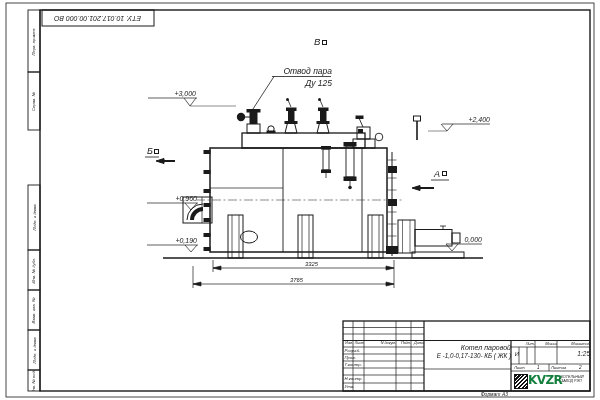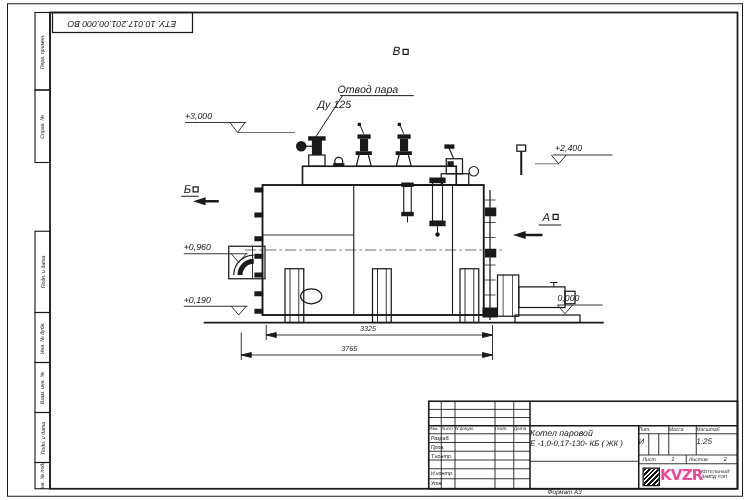--- a/index.html
+++ b/index.html
@@ -1,29 +1,29 @@
 <!DOCTYPE html>
 <html><head>
 <meta charset="utf-8">
 <style>
   html,body{margin:0;padding:0;background:#fff;}
   #sheet{position:relative;width:600px;height:400px;background:#fff;overflow:hidden;
          font-family:"Liberation Sans",sans-serif;color:#1a1a1a;}
   #linework{position:absolute;left:0;top:0;}
   .t{position:absolute;font-style:italic;line-height:1;white-space:nowrap;color:#1a1a1a;}
-  .c{text-align:left;}
+  .c{text-align:right;}
   .marginbox{position:absolute;left:28px;width:12px;display:flex;align-items:center;
              justify-content:center;overflow:hidden;}
   .marginbox span{transform:rotate(-90deg);font-size:4.2px;font-style:italic;white-space:nowrap;}
   .rot180{transform:rotate(180deg);display:inline-block;}
   .sq{display:inline-block;width:3px;height:3px;border:0.6px solid #1a1a1a;margin-left:1.5px;margin-bottom:0.5px;}
   .hatch{position:absolute;left:514px;top:373.5px;width:12px;height:13px;border:0.6px solid #111;
          background:repeating-linear-gradient(135deg,#111 0 1.6px,#fff 1.6px 2.7px);}
   .logo{position:absolute;left:528px;top:372.5px;font-size:12px;font-weight:800;
-        font-family:"DejaVu Sans",sans-serif;letter-spacing:-0.6px;color:#ec4899;font-style:normal;}
+        font-family:"DejaVu Sans",sans-serif;letter-spacing:-0.6px;color:#15803d;font-style:normal;}
   .logosub{position:absolute;left:561px;top:375px;font-size:3.6px;line-height:1.25;font-style:italic;}
 </style>
 </head>
 <body>
 
 <div id="sheet">
 
 <svg id="linework" width="600" height="400" viewBox="0 0 600 400">
 
   <g stroke="#1a1a1a" fill="none">
@@ -247,21 +247,21 @@
       <span>Взам. инв. №</span>
     </div>
 <div class="marginbox" style="top:330px;height:40px;">
       <span>Подп. и дата</span>
     </div>
 <div class="marginbox" style="top:370px;height:21px;">
       <span>Инв. № подл.</span>
     </div>
 
 <div class="t c" style="left:270px;top:67px;width:62px;font-size:8.5px;">Отвод пара</div>
-<div class="t c" style="left:254px;top:78.5px;width:62px;font-size:8.5px;">Ду 125</div>
+<div class="t c" style="left:270px;top:78.5px;width:62px;font-size:8.5px;">Ду 125</div>
 
 <div class="t" style="left:314px;top:37px;font-size:9.5px;"><span>В</span><span class="sq"></span></div>
 <div class="t" style="left:147px;top:147px;font-size:9px;"><span>Б</span><span class="sq"></span></div>
 <div class="t" style="left:434px;top:169.5px;font-size:9px;"><span>А</span><span class="sq"></span></div>
 
 <div class="t c" style="left:148px;top:89.5px;width:48px;font-size:7px;">+3,000</div>
 <div class="t c" style="left:444px;top:115.5px;width:46px;font-size:7px;">+2,400</div>
 <div class="t c" style="left:147px;top:194.5px;width:50px;font-size:7px;">+0,960</div>
 <div class="t c" style="left:147px;top:236.5px;width:50px;font-size:7px;">+0,190</div>
 <div class="t c" style="left:446px;top:235.5px;width:36px;font-size:7px;">0,000</div>

